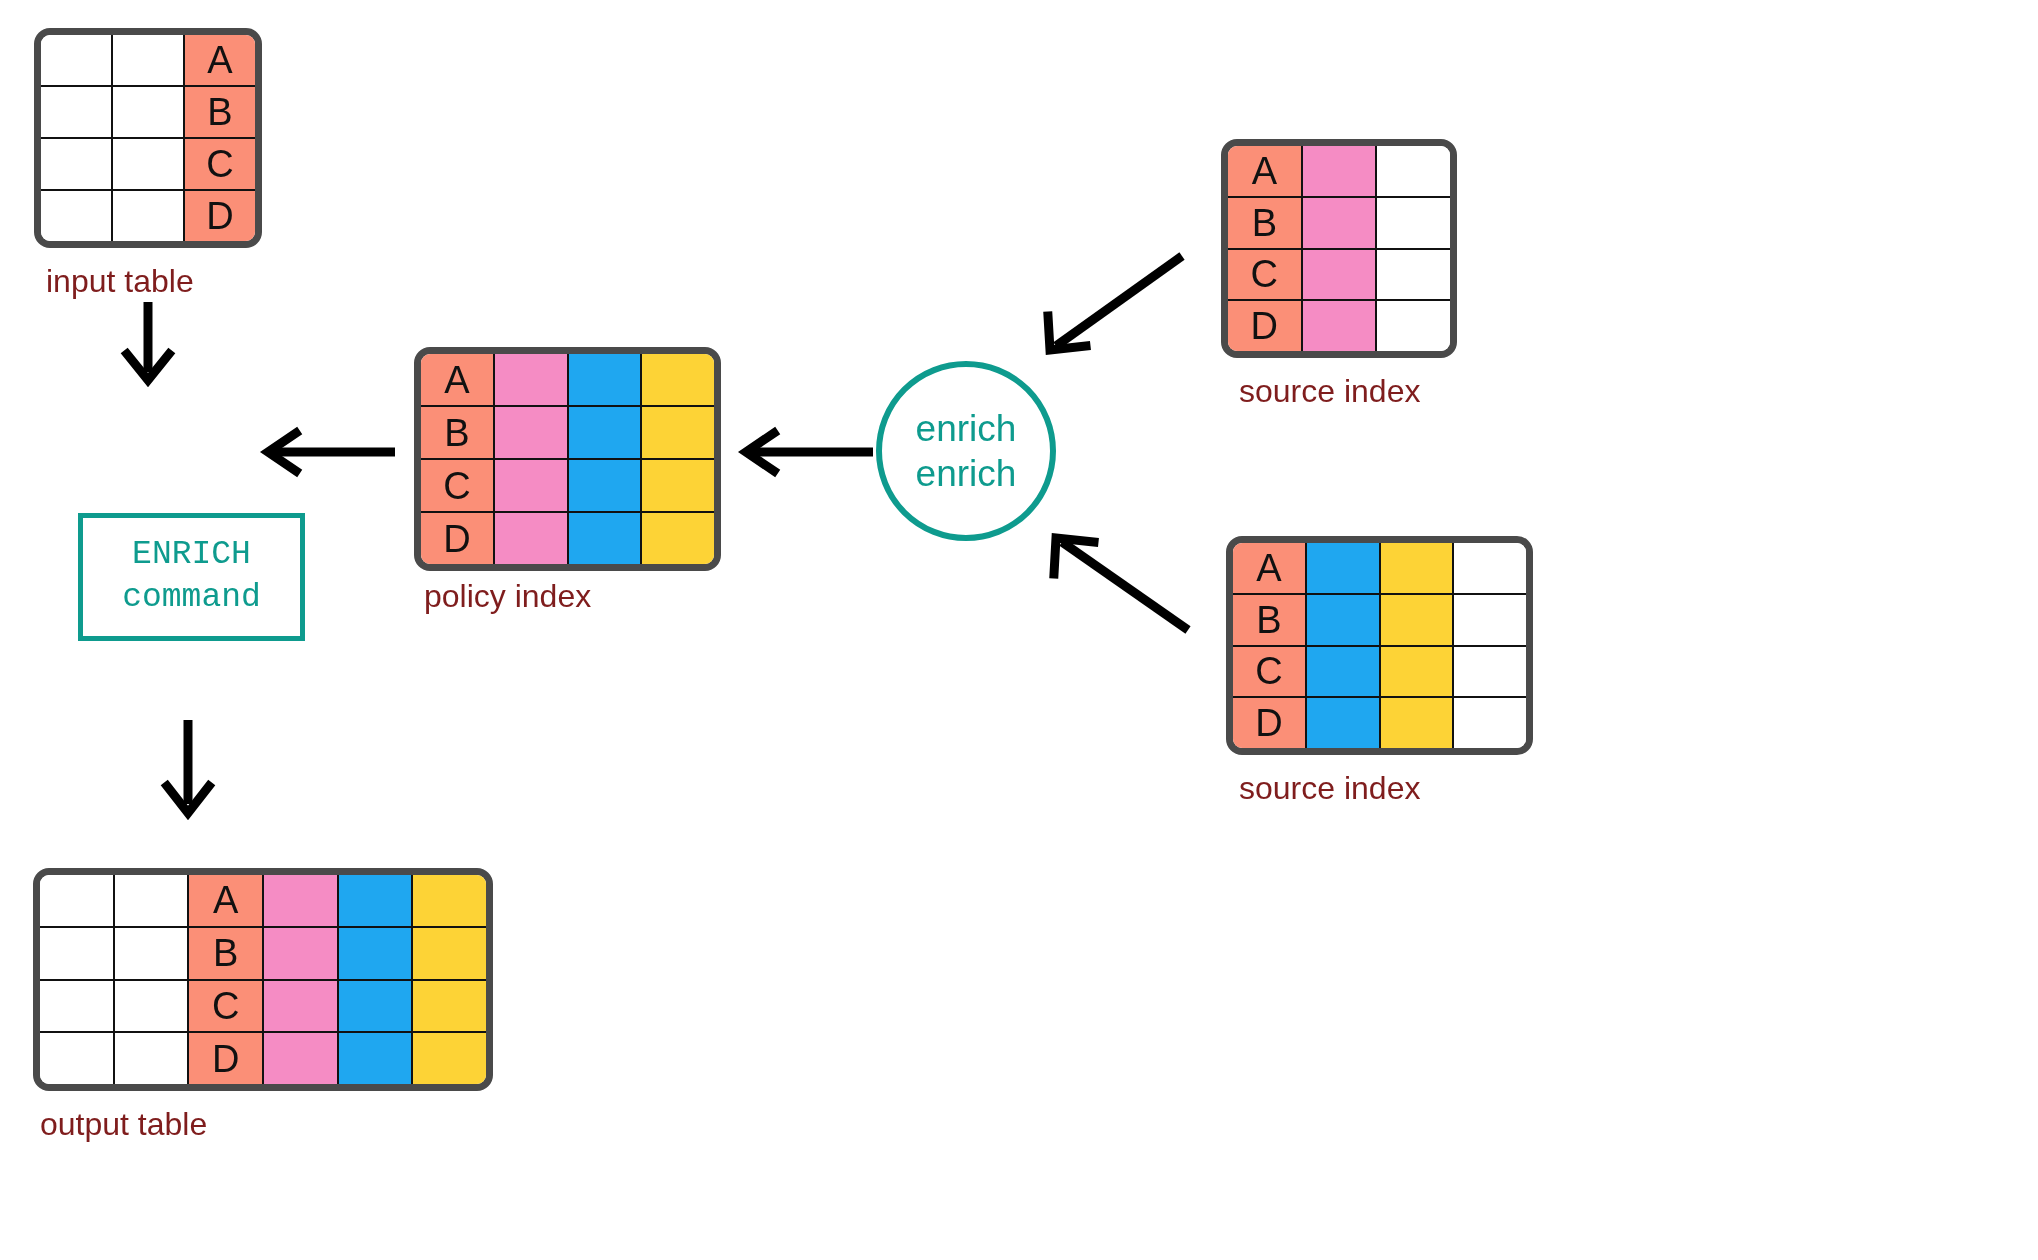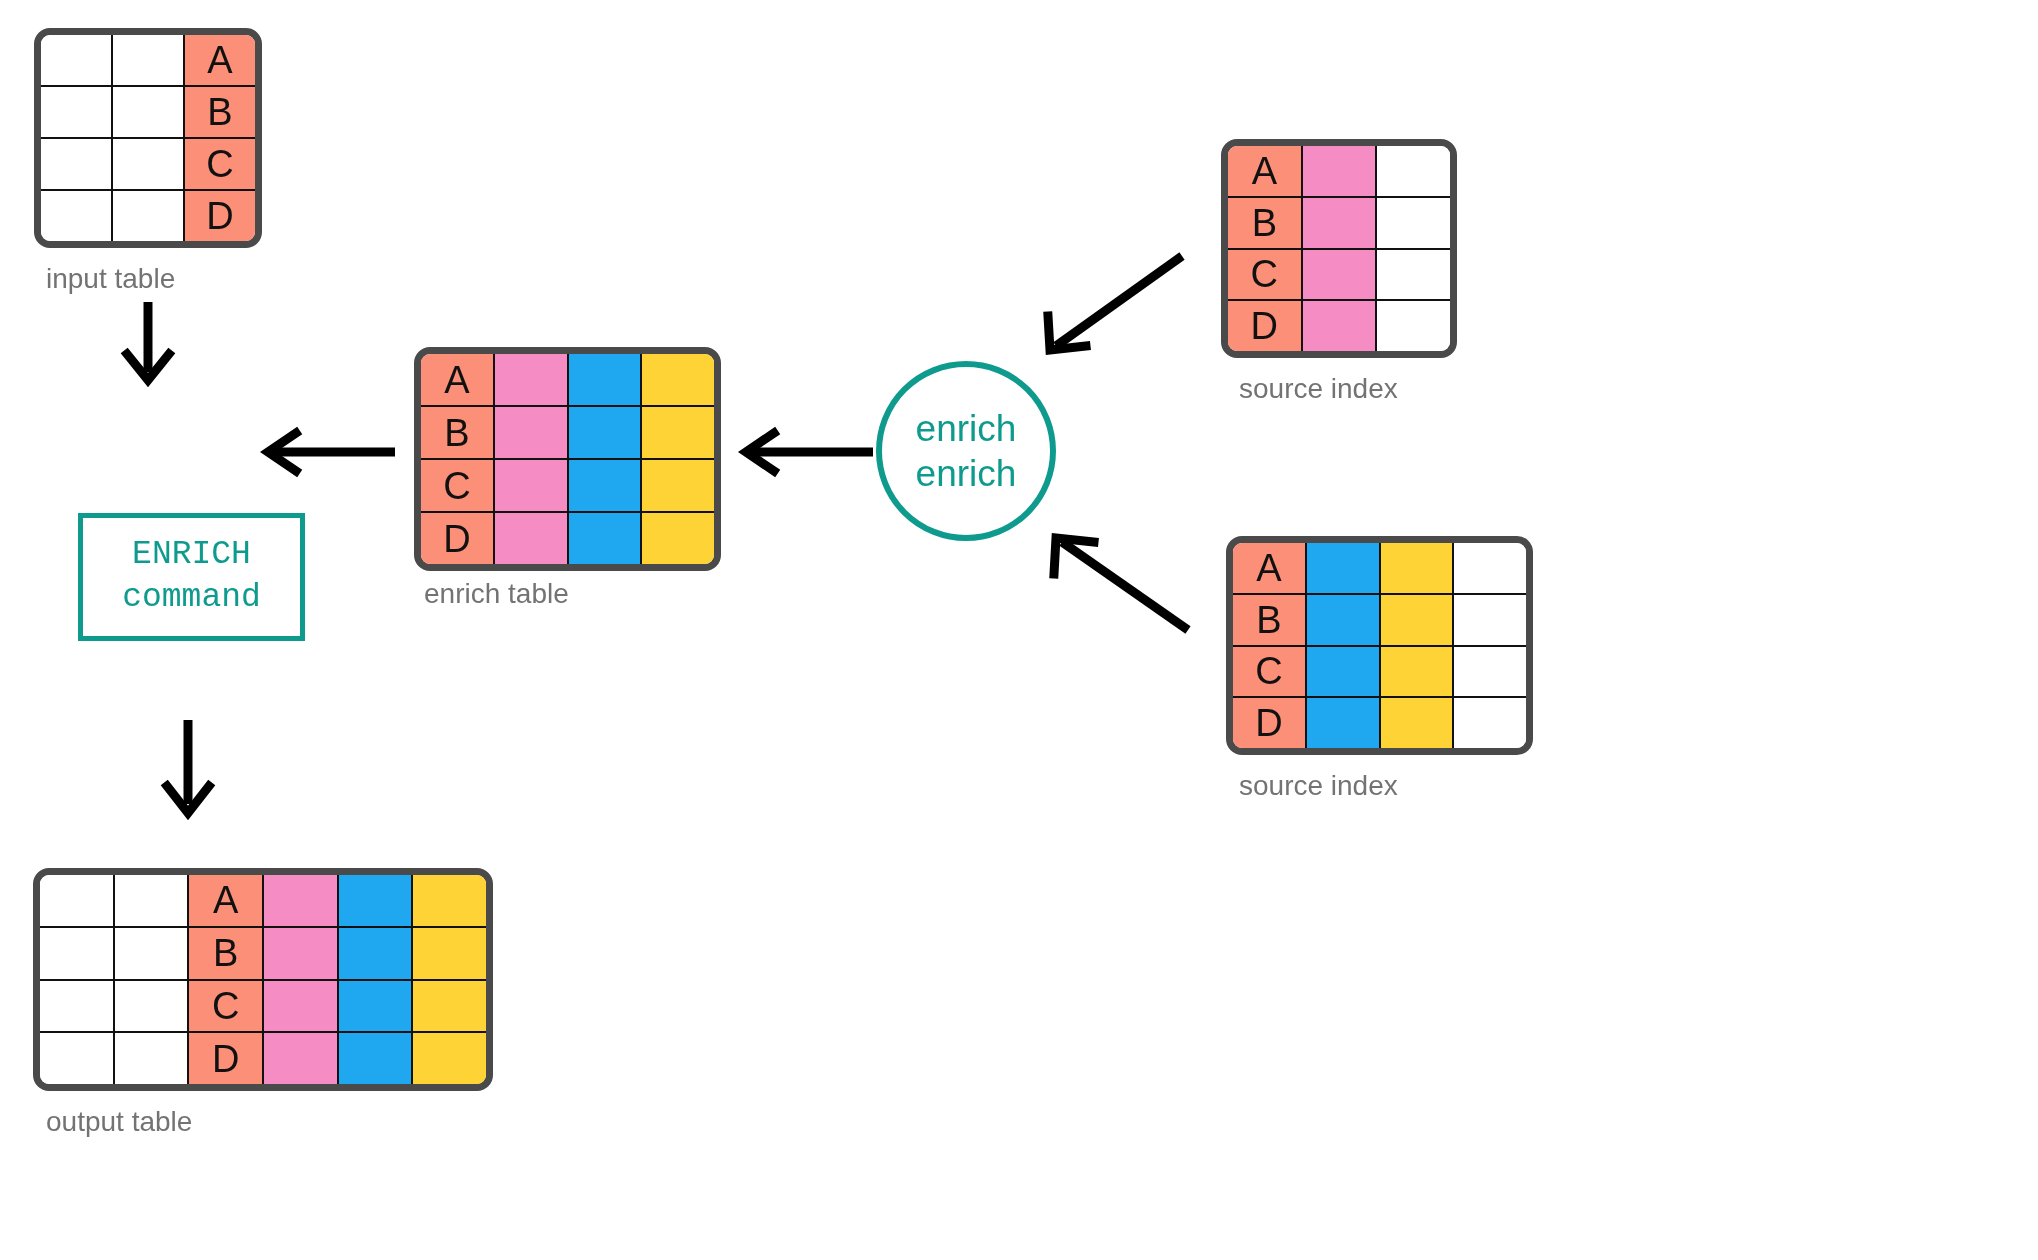--- a/index.html
+++ b/index.html
@@ -50,22 +50,22 @@
   
   .c-white  { background: #ffffff; }
   .c-orange { background: #FB8F77; }
   .c-pink   { background: #F58CC4; }
   .c-blue   { background: #1FA7F0; }
   .c-yellow { background: #FDD336; }
 
   
   .caption {
     position: absolute;
-    font-size: 28px;
-    color: #737373;
+    font-size: 32px;
+    color: #7f1d1d;
     white-space: nowrap;
     line-height: 1;
   }
 
   
   .cmd-box {
     position: absolute;
     box-sizing: border-box;
     border: 5px solid #0E9B8E;
     background: #ffffff;
@@ -178,21 +178,21 @@
       </div>
       <div class="trow">
         <div class="tcell c-white"></div>
         <div class="tcell c-white"></div>
         <div class="tcell c-orange">D</div>
         <div class="tcell c-pink"></div>
         <div class="tcell c-blue"></div>
         <div class="tcell c-yellow"></div>
       </div>
     </div>
-  <div class="caption" style="left:46px; top:1108px;">output table</div>
+  <div class="caption" style="left:40px; top:1108px;">output table</div>
 
   <div class="tbl" id="tbl-enrich-index" style="left:414px; top:347px; width:307px; height:224px;">
       <div class="trow">
         <div class="tcell c-orange">A</div>
         <div class="tcell c-pink"></div>
         <div class="tcell c-blue"></div>
         <div class="tcell c-yellow"></div>
       </div>
       <div class="trow">
         <div class="tcell c-orange">B</div>
@@ -206,21 +206,21 @@
         <div class="tcell c-blue"></div>
         <div class="tcell c-yellow"></div>
       </div>
       <div class="trow">
         <div class="tcell c-orange">D</div>
         <div class="tcell c-pink"></div>
         <div class="tcell c-blue"></div>
         <div class="tcell c-yellow"></div>
       </div>
     </div>
-  <div class="caption" style="left:424px; top:580px;">enrich table</div>
+  <div class="caption" style="left:424px; top:580px;">policy index</div>
 
   <svg class="arrow-svg" style="left:262px; top:430px; width:135px; height:44px;" viewBox="0 0 135 44">
     <line x1="133" y1="22" x2="14" y2="22" stroke="#000" stroke-width="9"></line>
     <polyline points="34,3 6,22 34,41" fill="none" stroke="#000" stroke-width="9" stroke-linecap="square" stroke-linejoin="miter"></polyline>
   </svg>
 
   <svg class="arrow-svg" style="left:740px; top:430px; width:135px; height:44px;" viewBox="0 0 135 44">
     <line x1="133" y1="22" x2="14" y2="22" stroke="#000" stroke-width="9"></line>
     <polyline points="34,3 6,22 34,41" fill="none" stroke="#000" stroke-width="9" stroke-linecap="square" stroke-linejoin="miter"></polyline>
   </svg>

